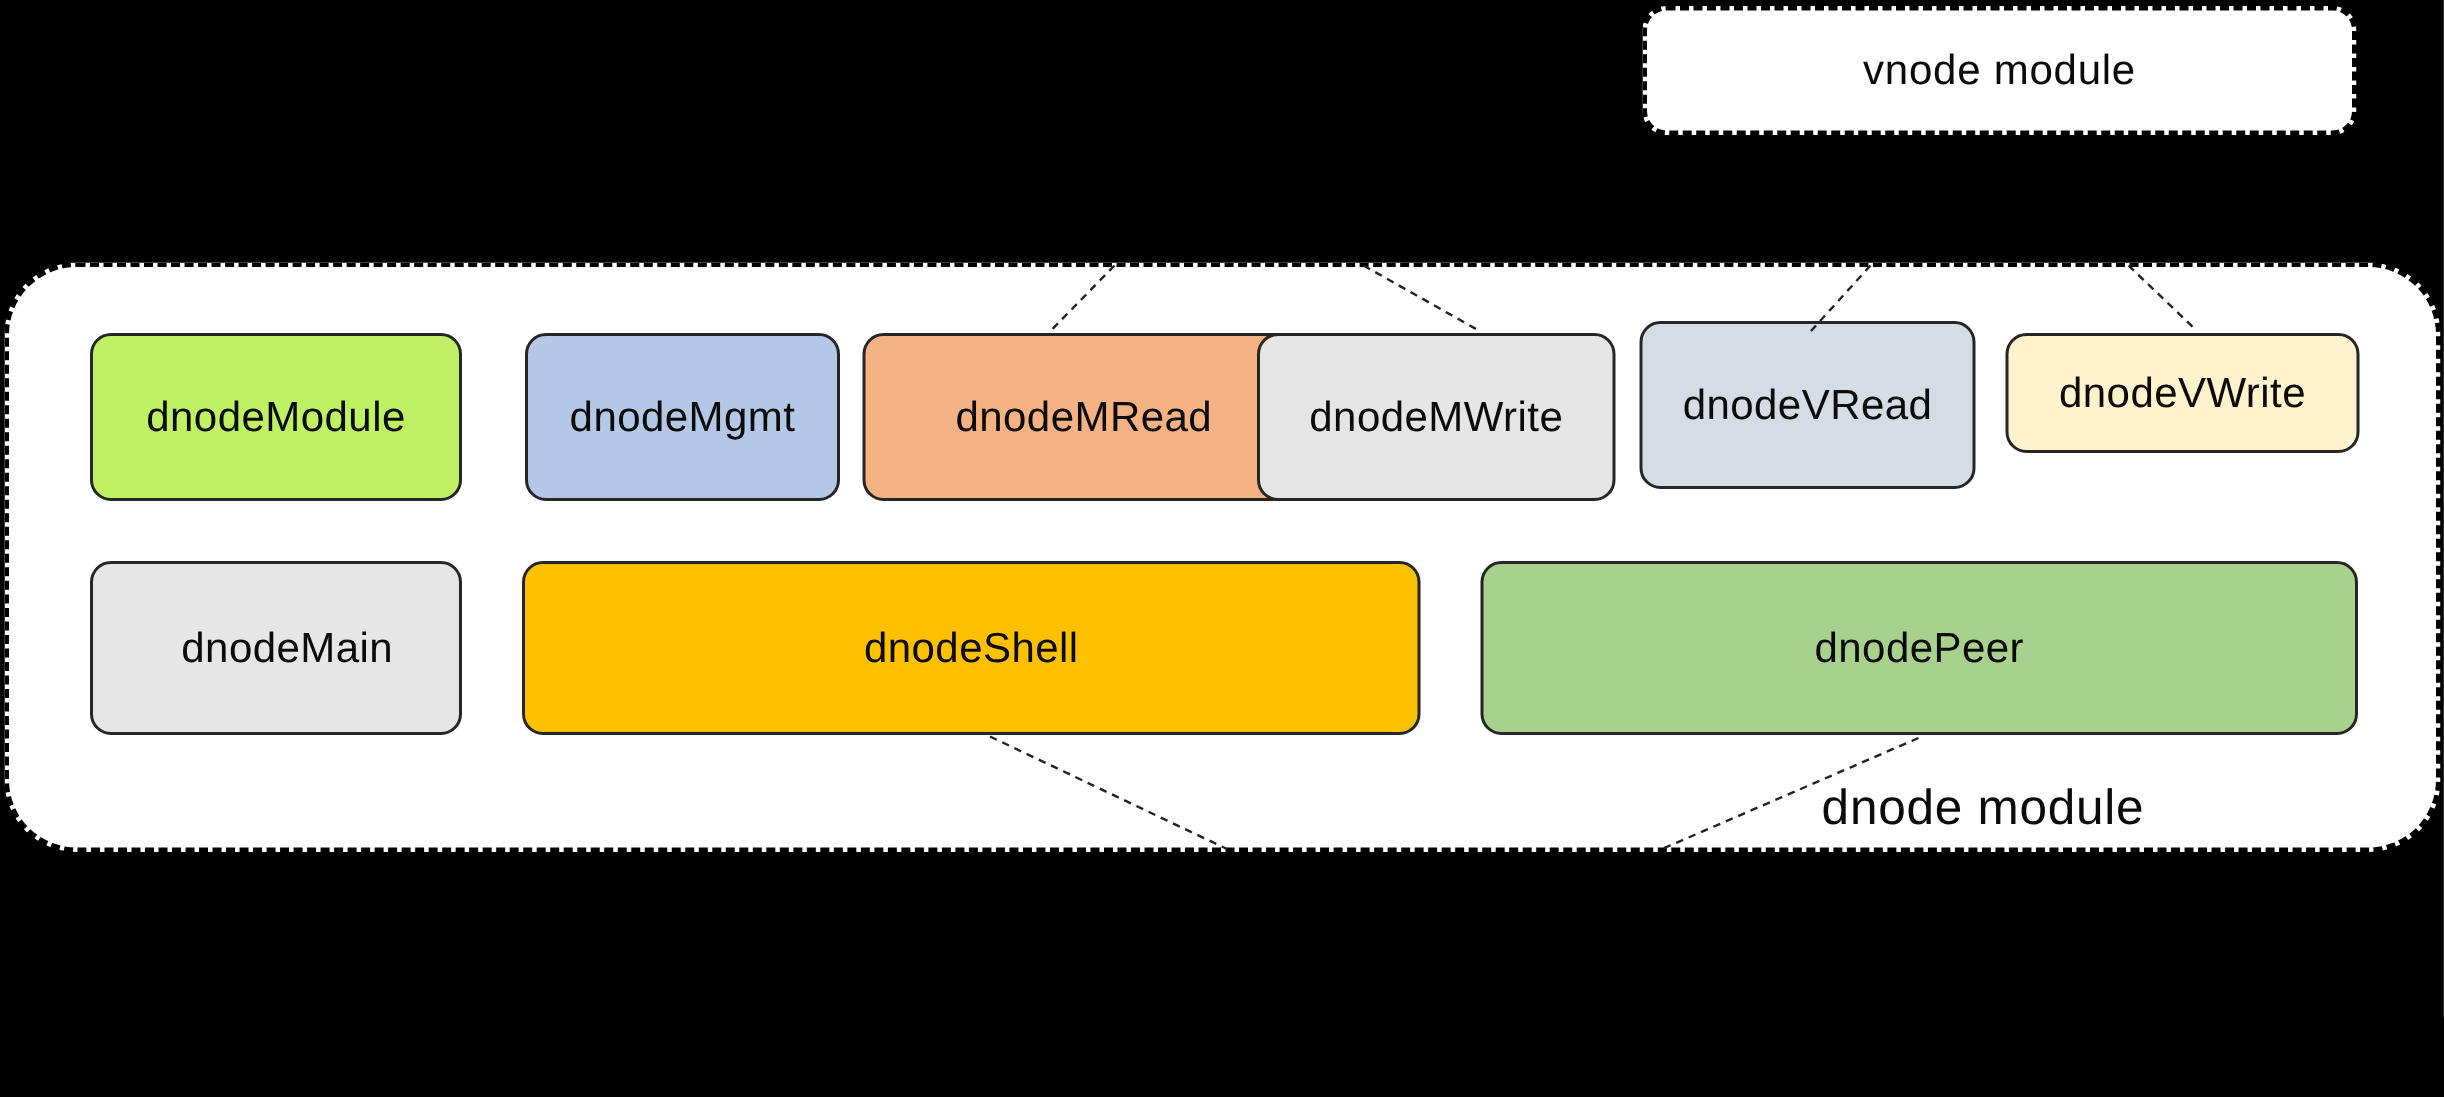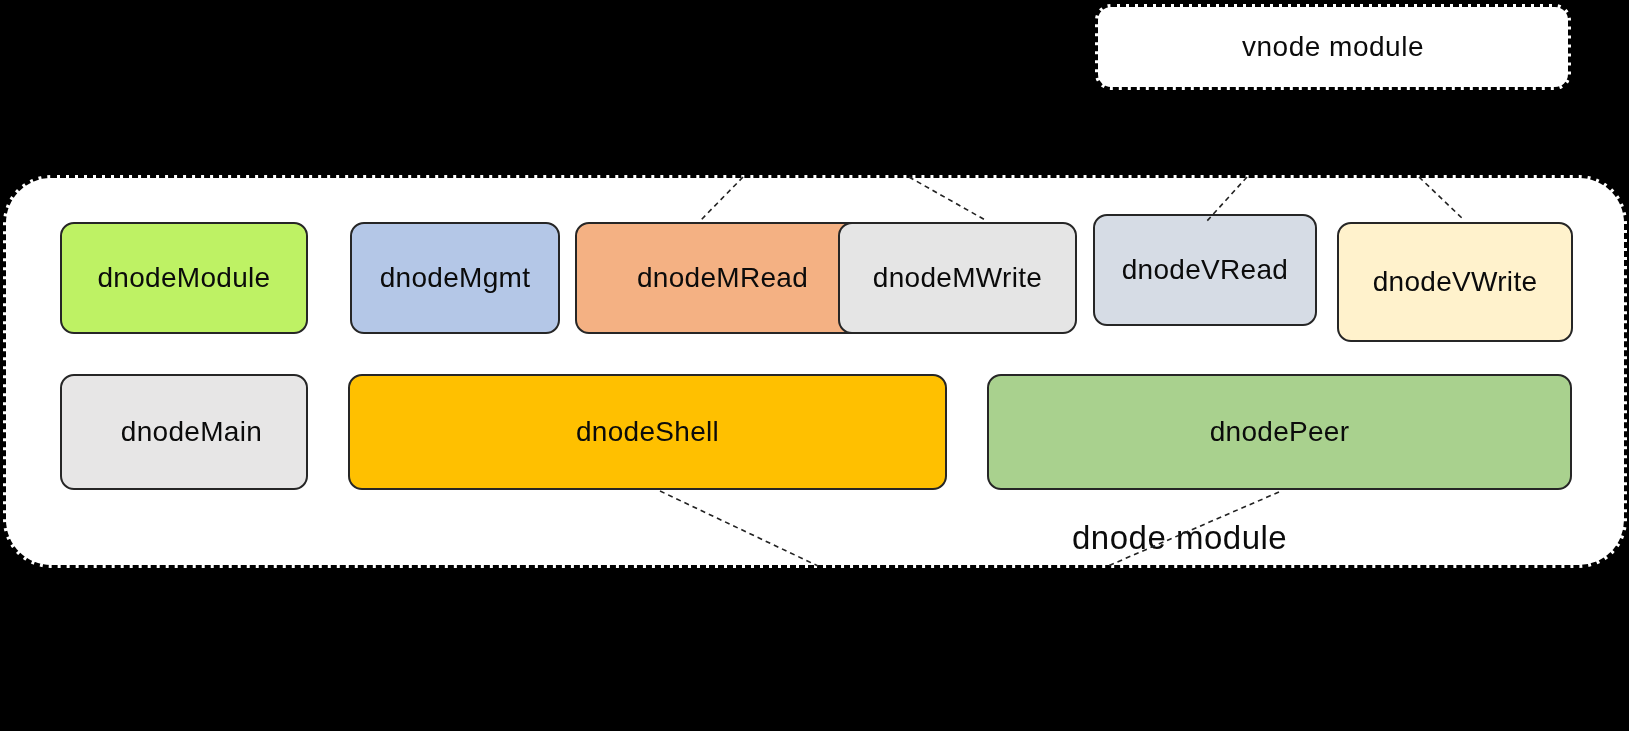--- a/index.html
+++ b/index.html
@@ -34,42 +34,42 @@
 
   
   #dnode-container {
     left: 3px; top: 175px; width: 1624px; height: 393px;
     background: #fff;
     border: 3px dashed #000;
     border-radius: 48px;
   }
   #dnode-label {
     left: 1072px; top: 516px; width: 500px; height: 44px;
-    display: flex; align-items: center; justify-content: flex-start;
+    display: flex; align-items: center; justify-content: center;
     font-size: 33px;
     letter-spacing: 0.5px;
   }
 
   
   .node-box {
     border: 2px solid #262626;
     border-radius: 14px;
     display: flex;
     align-items: center;
     justify-content: center;
     font-size: 28px;
     letter-spacing: 0.3px;
   }
   
   #box-dnodeModule { left: 60px;   top: 222px; width: 248px; height: 112px; }
   #box-dnodeMgmt   { left: 350px;  top: 222px; width: 210px; height: 112px; }
   #box-dnodeMRead  { left: 575px;  top: 222px; width: 295px; height: 112px; }
   #box-dnodeMWrite { left: 838px;  top: 222px; width: 239px; height: 112px; }
   #box-dnodeVRead  { left: 1093px; top: 214px; width: 224px; height: 112px; }
-  #box-dnodeVWrite { left: 1337px; top: 222px; width: 236px; height: 120px; }
+  #box-dnodeVWrite { left: 1337px; top: 222px; width: 236px; height: 80px; }
   
   #box-dnodeMain   { left: 60px;  top: 374px; width: 248px; height: 116px; padding-left: 15px; }
   #box-dnodeShell  { left: 348px; top: 374px; width: 599px; height: 116px; }
   #box-dnodePeer   { left: 987px; top: 374px; width: 585px; height: 116px; }
 
   
   #rpc-box {
     left: 350px; top: 643px; width: 1220px; height: 86px;
     background: #fff;
     border: 3px dashed #555;

